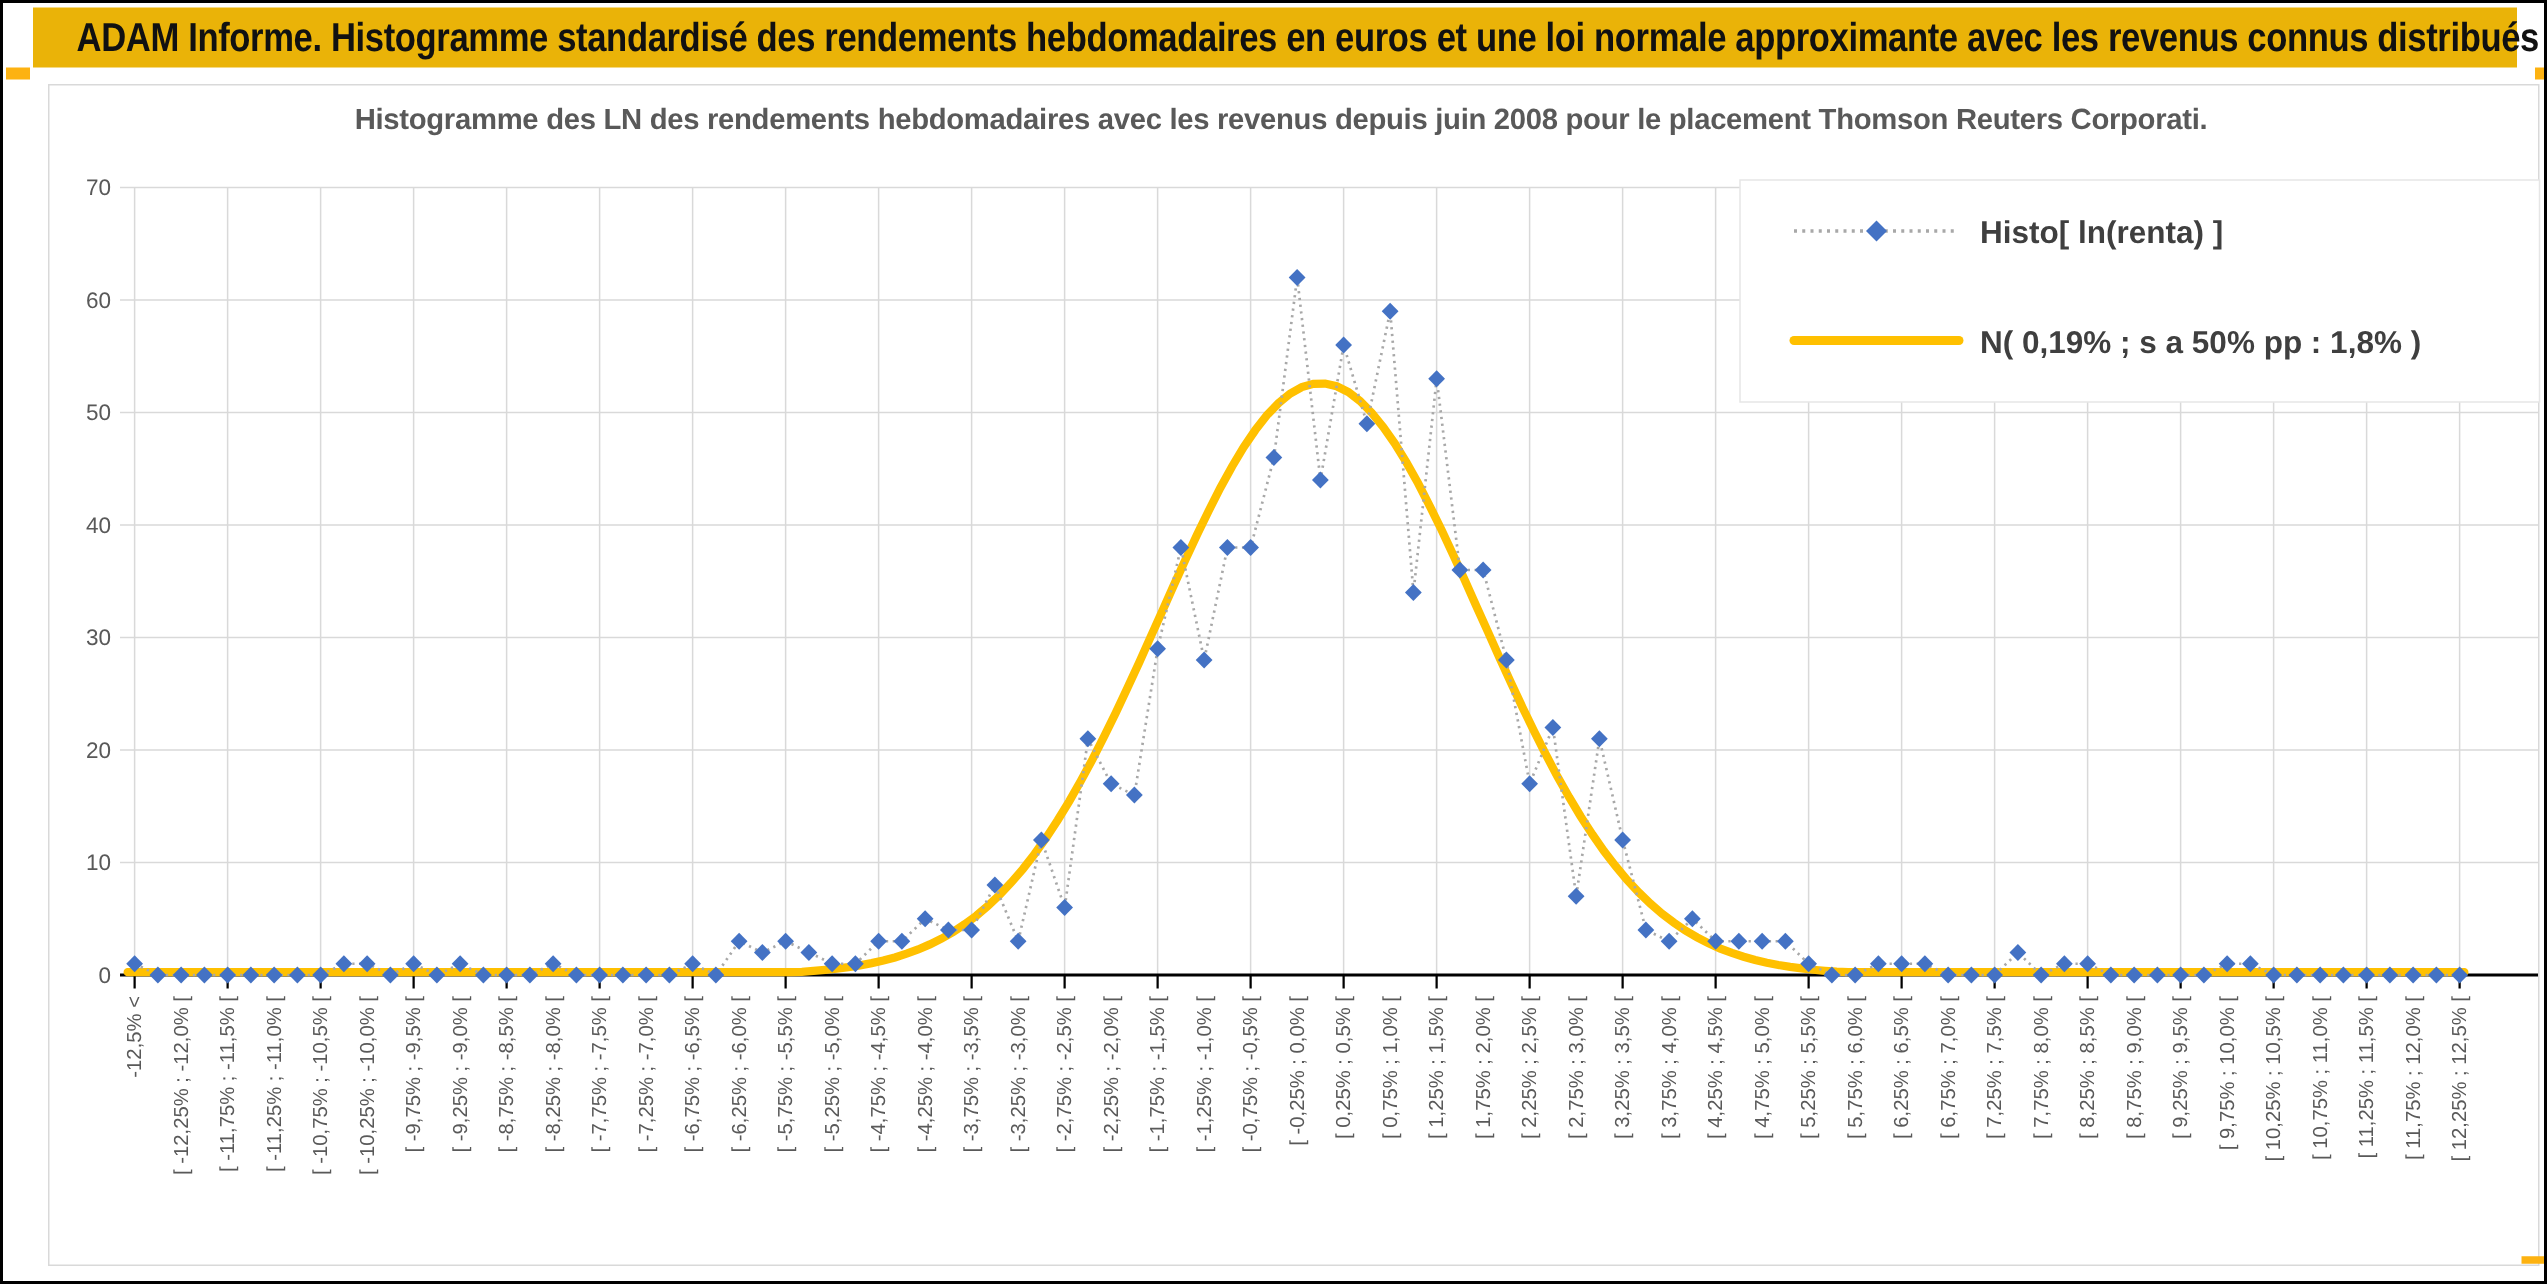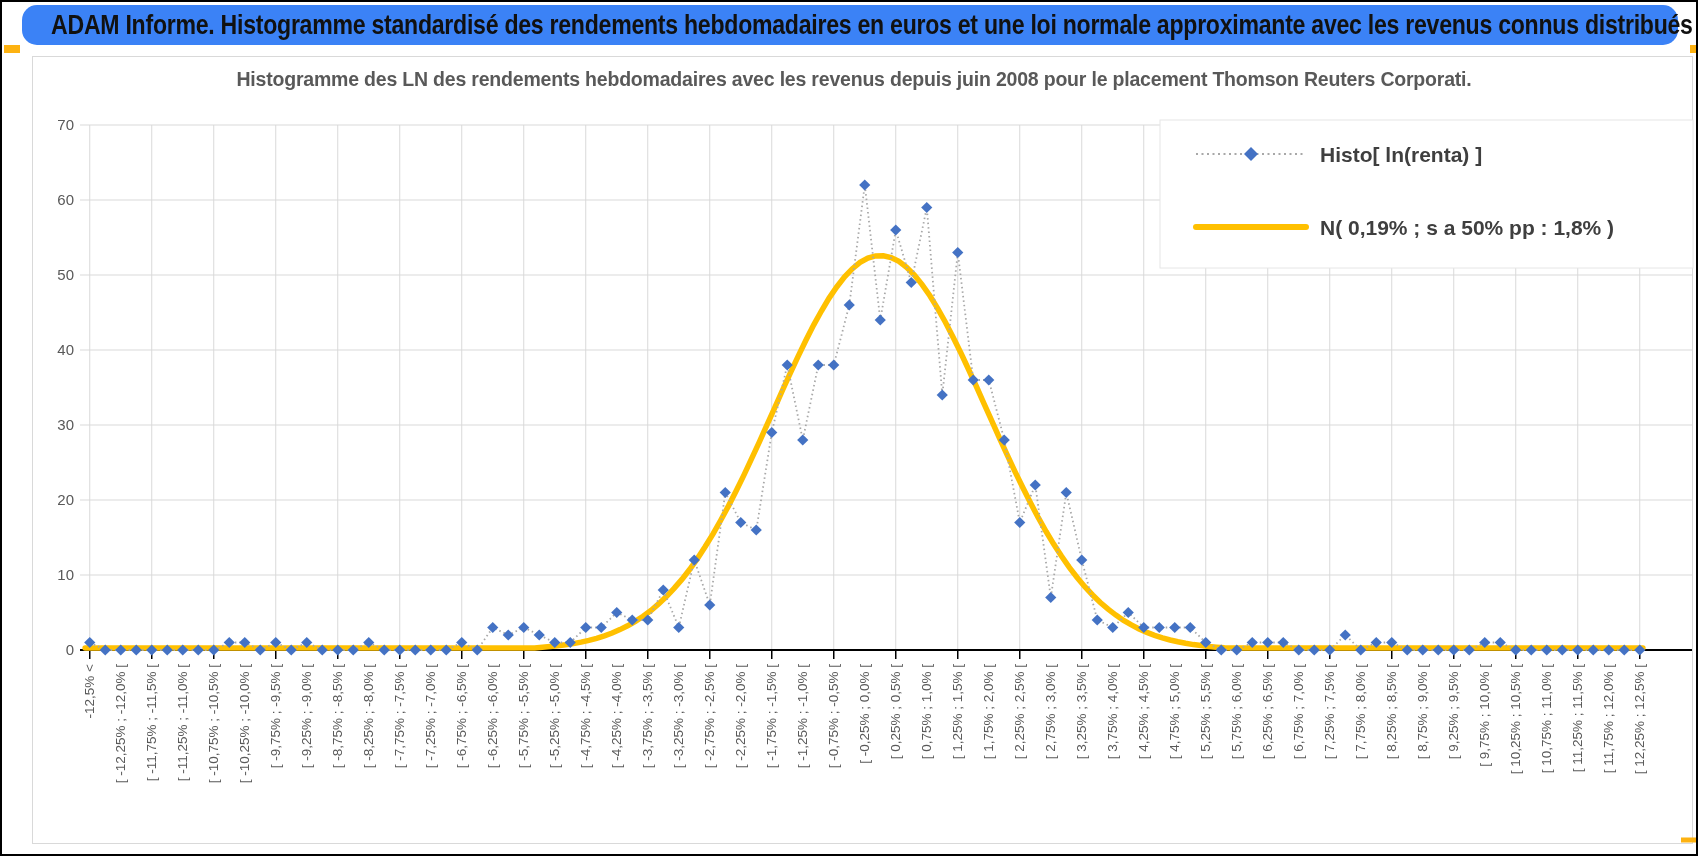--- a/index.html
+++ b/index.html
@@ -22,21 +22,21 @@
     position:absolute;left:30px;top:54px;width:1661px;height:788px;
     background:#fff;border:1px solid #d9d9d9;box-sizing:border-box;
   }
   #chart-svg{position:absolute;left:0;top:0;}
   #corner-handle{position:absolute;}
 </style>
 </head>
 <body>
 
 <div id="stage">
-  <div id="header-bar" style="background: #3b82f6; border-radius: 15px;">
+  <div id="header-bar" style="background: #eab308;">
     <div id="header-title">ADAM Informe. Histogramme standardisé des rendements hebdomadaires en euros et une loi normale approximante avec les revenus connus distribués</div>
   </div>
   <div class="accent-sq" style="left: 2px; top: 43px; width: 16px; height: 8px; background: rgb(253, 178, 17);"></div>
   <div class="accent-sq" style="left: 1688px; top: 43px; width: 10px; height: 8px; background: rgb(253, 178, 17);"></div>
   <div id="chart-box"></div>
   <svg id="chart-svg" width="1698" height="856" viewBox="0 0 1698 856">
       <text x="852" y="84" text-anchor="middle" font-size="19.5px" font-weight="bold" fill="#595959" letter-spacing="-0.2px">Histogramme des LN des rendements hebdomadaires avec les revenus depuis juin 2008 pour le placement Thomson Reuters Corporati.</text>
       <text x="72" y="653" text-anchor="end" font-size="15px" fill="#595959">0</text>
       <line x1="78" y1="573" x2="1690" y2="573" stroke="#d9d9d9" stroke-width="1"></line>
       <text x="72" y="578" text-anchor="end" font-size="15px" fill="#595959">10</text>

